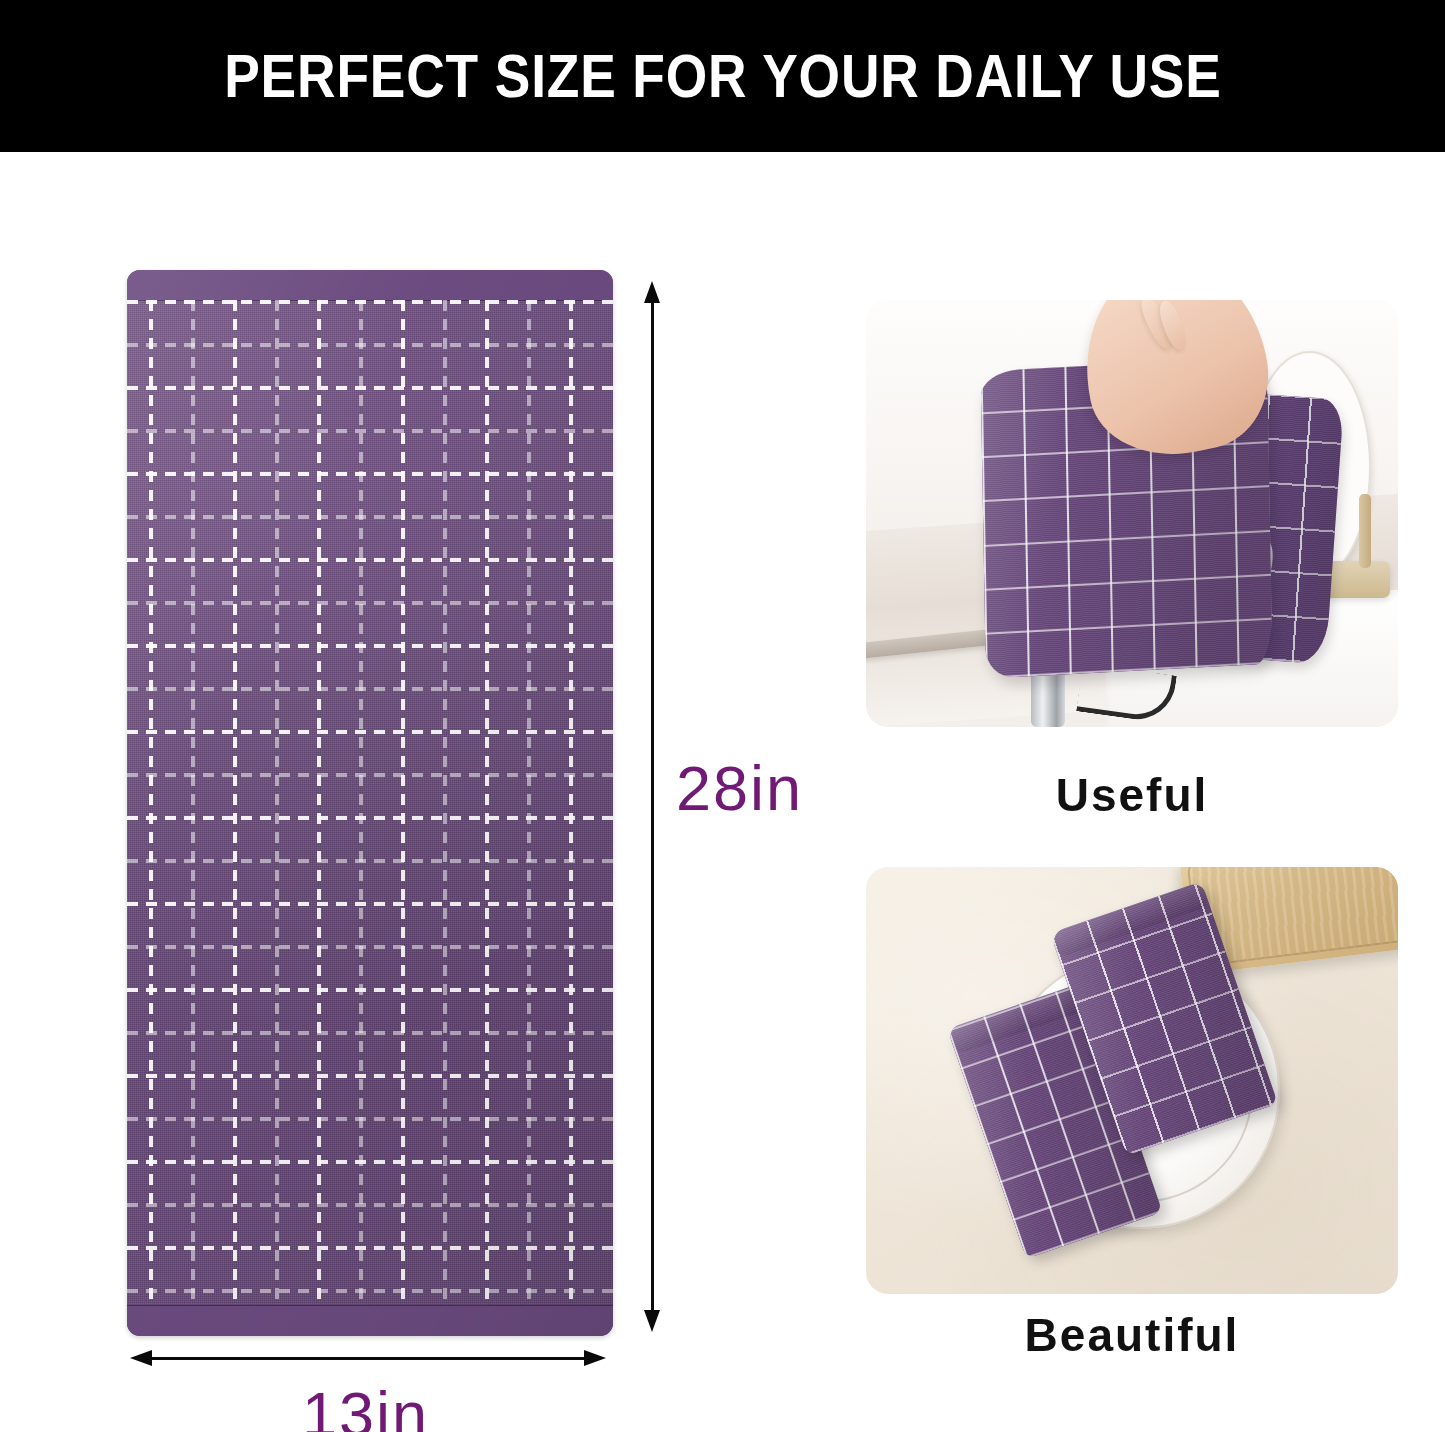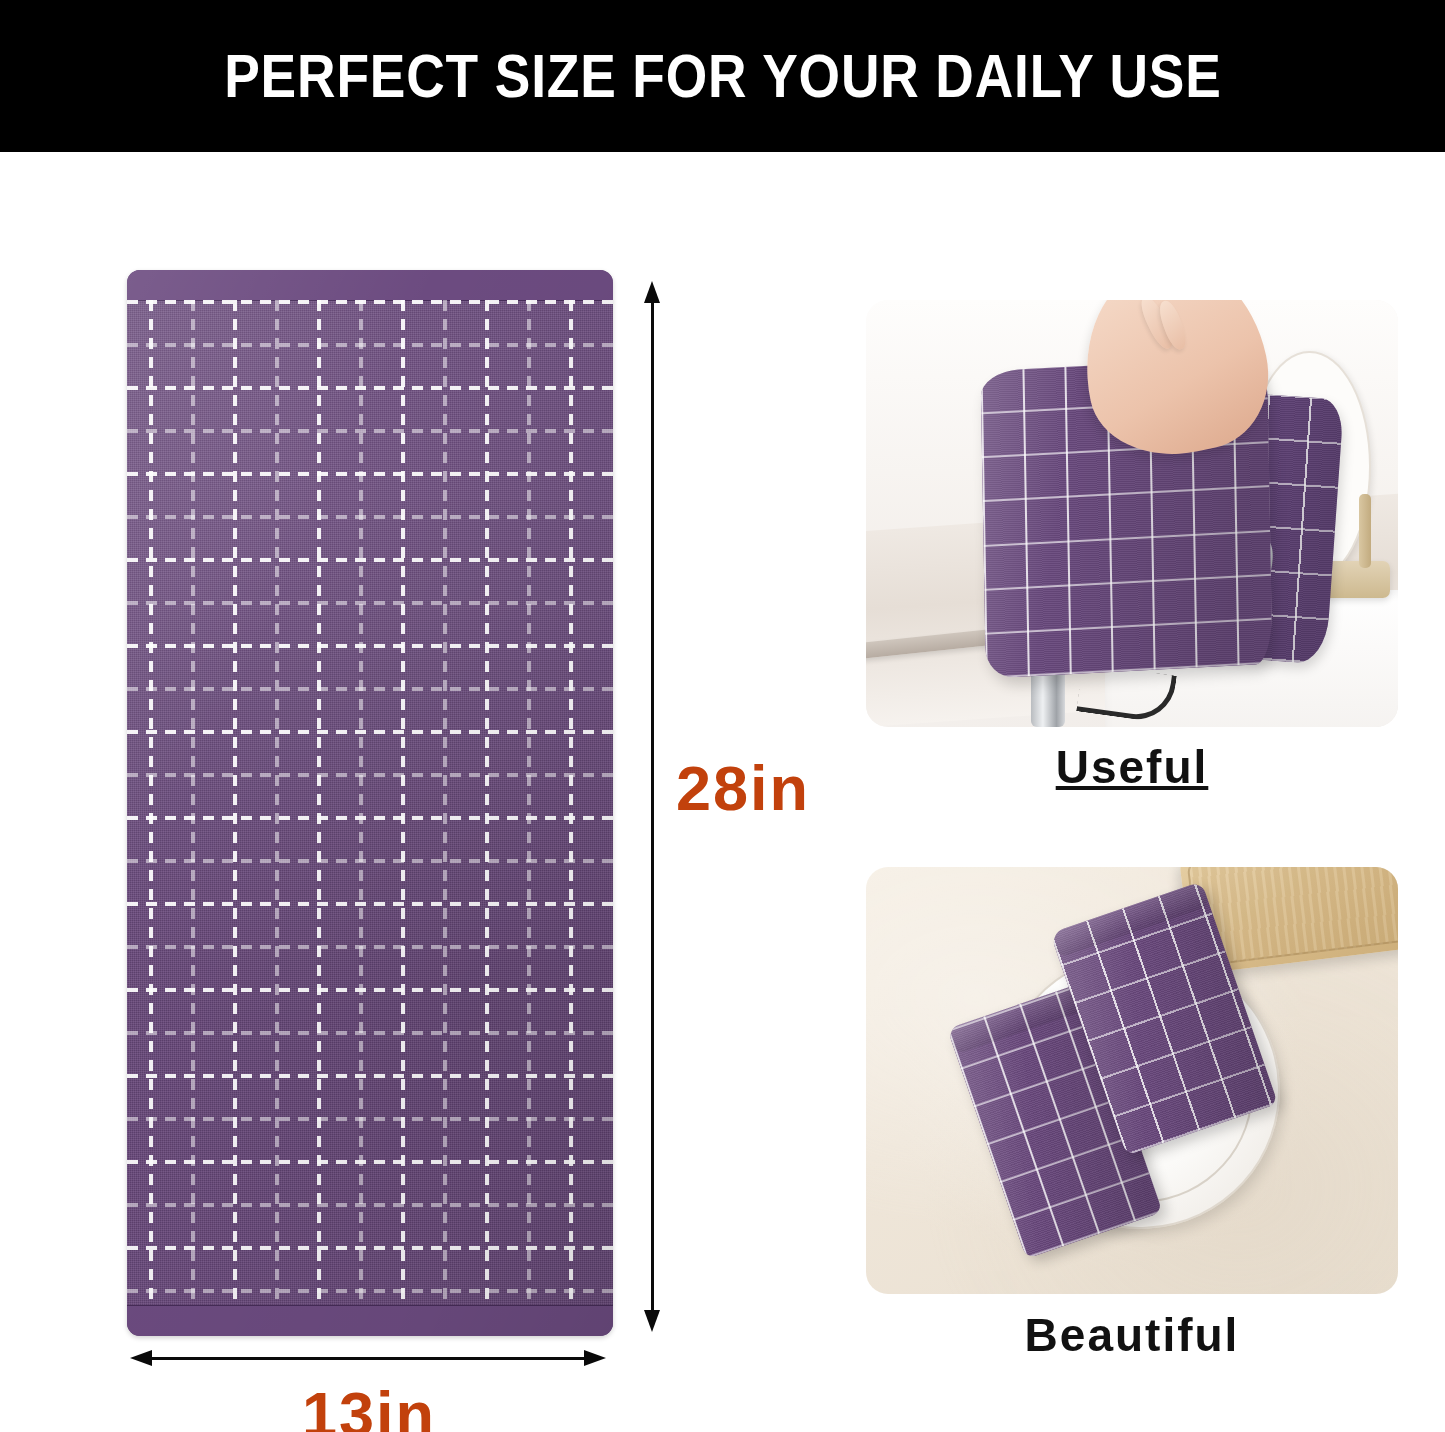--- a/index.html
+++ b/index.html
@@ -52,34 +52,34 @@
   .v-arrow .head.up{top:0;border-bottom:22px solid #0a0a0a;}
   .v-arrow .head.dn{bottom:0;border-top:22px solid #0a0a0a;}
 
   .h-arrow{position:absolute;left:130px;top:1350px;width:476px;height:16px;}
   .h-arrow .shaft{position:absolute;top:7px;left:16px;right:16px;height:2.5px;background:#0a0a0a;}
   .h-arrow .head{position:absolute;top:0;width:0;height:0;border-top:8px solid transparent;
                  border-bottom:8px solid transparent;}
   .h-arrow .head.lf{left:0;border-right:22px solid #0a0a0a;}
   .h-arrow .head.rt{right:0;border-left:22px solid #0a0a0a;}
 
-  .dim-label{position:absolute;color:#c2410c;font-weight:bold;letter-spacing:2px;
+  .dim-label{position:absolute;color:#701a75;font-weight:normal;letter-spacing:2px;
              font-family:"Liberation Sans","DejaVu Sans",sans-serif;white-space:nowrap;}
   .dim-h{left:676px;top:752px;font-size:63px;}
   .dim-w{left:302px;top:1378px;font-size:63px;}
 
   
   .panel{position:absolute;left:866px;width:532px;height:427px;border-radius:22px;
          overflow:hidden;}
   .panel-1{top:300px;}
   .panel-2{top:867px;}
   .cap{position:absolute;left:866px;width:532px;text-align:center;color:#111111;
        font-weight:bold;font-size:46px;letter-spacing:2px;
        font-family:"Liberation Sans","DejaVu Sans",sans-serif;}
-  .cap-1{top:740px;text-decoration:underline;}
+  .cap-1{top:768px;}
   .cap-2{top:1308px;}
 
   
   .s1{position:absolute;inset:0;background:linear-gradient(160deg,#fdfcfb 0%,#f7f4f1 45%,#efeae6 100%);}
   .s1 .wall{position:absolute;left:0;top:0;width:100%;height:58%;
        background:linear-gradient(180deg,#fefdfc,#f4f0ec);}
   .s1 .counter{position:absolute;left:0;bottom:0;width:100%;height:46%;
        background:linear-gradient(180deg,#efe9e3 0%,#e6ded6 40%,#f6f2ee 100%);
        transform:skewY(-4deg);transform-origin:left bottom;}
   .s1 .counter-edge{position:absolute;left:-4%;bottom:20%;width:66%;height:16px;

